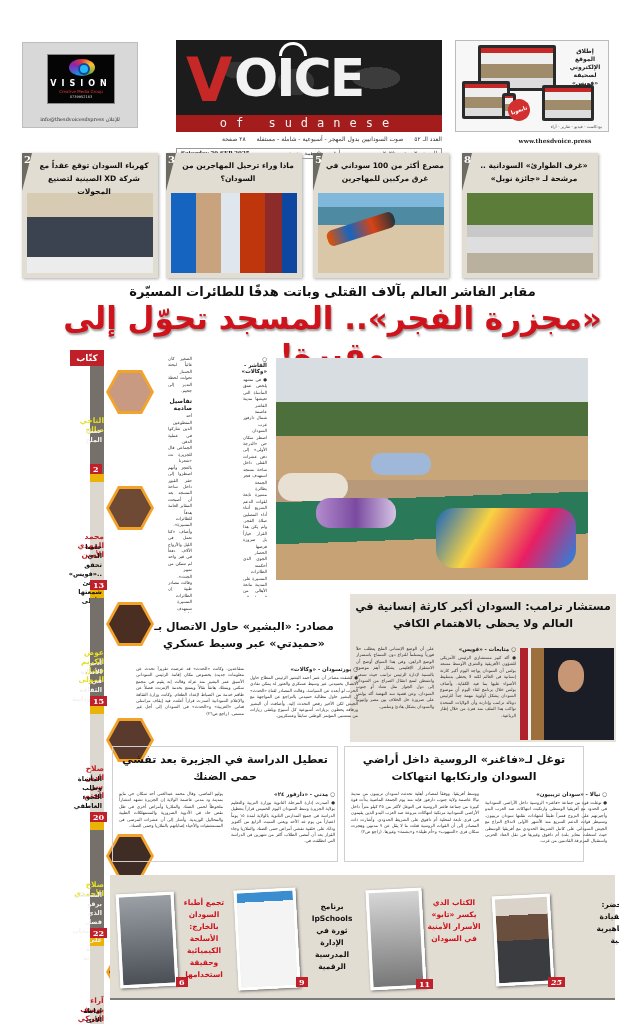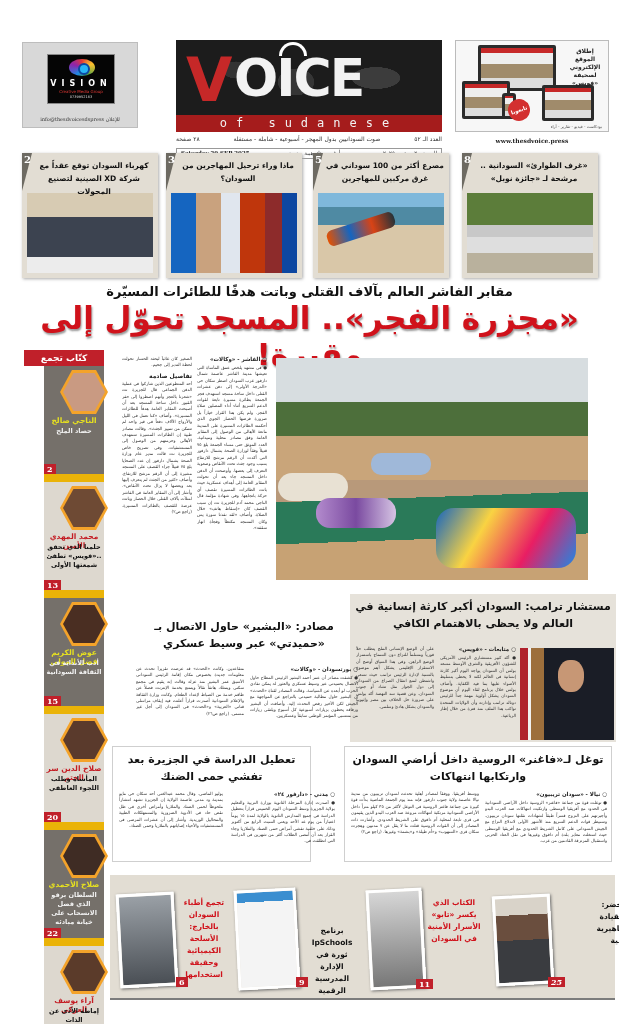--- a/index.html
+++ b/index.html
@@ -1,18 +1,18 @@
 <!DOCTYPE html>
 <html><head>
 <meta charset="utf-8">
 <style>
   * { box-sizing: border-box; margin: 0; padding: 0; }
   html, body { width: 619px; height: 1024px; background: #ffffff; overflow: hidden; }
   body { font-family: "DejaVu Sans", sans-serif; color: #222; position: relative; }
-  .abs { position: absolute; }
+  .abs { position: absolute; padding-left: 46px; }
 
   
   #vision-ad { left: 22px; top: 42px; width: 116px; height: 86px; background: #d8d8d8; border: 1px solid #bdbdbd; }
   #vision-logo { position: absolute; left: 24px; top: 11px; width: 68px; height: 50px; background: #050505; border: 1px solid #888; }
   #vision-eye { position: absolute; left: 21px; top: 4px; width: 26px; height: 17px; border-radius: 50%;
     background: conic-gradient(#e53935, #fbc02d, #43a047, #1e88e5, #8e24aa, #e53935); }
   #vision-eye::after { content: ""; position: absolute; left: 9px; top: 4px; width: 8px; height: 8px; border-radius: 50%; background: #29b6f6; border: 2px solid #0d47a1; }
   #vision-word { position: absolute; left: 0; right: 0; top: 24px; text-align: center; color: #fff; font-weight: bold; font-size: 8px; letter-spacing: 5px; }
   #vision-sub { position: absolute; left: 0; right: 0; top: 34px; text-align: center; color: #e53935; font-size: 4px; }
   #vision-phone { position: absolute; left: 0; right: 0; top: 40px; text-align: center; color: #ddd; font-size: 3.5px; }
@@ -97,45 +97,45 @@
   #trump-col1 { position: absolute; left: 90px; top: 52px; width: 76px; height: 92px; }
   #trump-col2 { position: absolute; left: 6px; top: 52px; width: 78px; height: 92px; }
 
   
   #story-bashir { left: 126px; top: 594px; width: 236px; height: 148px; margin-top: 20px; }
   #story-bashir h2 { position: absolute; left: 0; right: 0; top: 4px; text-align: center; font-size: 11px; line-height: 17px; font-weight: bold; direction: rtl; color: #111; }
   #bashir-col1 { position: absolute; left: 124px; top: 52px; width: 108px; height: 92px; }
   #bashir-col2 { position: absolute; left: 10px; top: 52px; width: 108px; height: 92px; }
 
   
-  #story-jazeera { left: 112px; top: 746px; width: 199px; height: 116px; border: 1px solid #cfcfcf; }
+  #story-jazeera { left: 112px; top: 746px; width: 226px; height: 116px; border: 1px solid #cfcfcf; }
   #story-jazeera h2 { position: absolute; left: 0; right: 0; top: 4px; text-align: center; font-size: 11px; line-height: 17px; font-weight: bold; direction: rtl; color: #111; }
   #jaz-col1 { position: absolute; left: 118px; top: 44px; width: 104px; height: 68px; }
   #jaz-col2 { position: absolute; left: 6px; top: 44px; width: 104px; height: 68px; }
 
-  #story-wagner { left: 344px; top: 746px; width: 268px; height: 116px; border: 1px solid #cfcfcf; }
+  #story-wagner { left: 344px; top: 746px; width: 240px; height: 116px; border: 1px solid #cfcfcf; }
   #story-wagner h2 { position: absolute; left: 0; right: 0; top: 4px; text-align: center; font-size: 11px; line-height: 17px; font-weight: bold; direction: rtl; color: #111; }
   #wag-col1 { position: absolute; left: 140px; top: 44px; width: 122px; height: 68px; }
   #wag-col2 { position: absolute; left: 6px; top: 44px; width: 128px; height: 68px; }
 
   
   #bottom-strip { left: 110px; top: 875px; width: 505px; height: 125px; background: #e2ddd3; border-bottom: 2px solid #7c7c7c; }
   .bt { position: absolute; top: 0; height: 125px; }
   .bt .ph { position: absolute; background: #888; transform: rotate(-3deg); box-shadow: 1px 1px 3px #666; border: 3px solid #fff; }
   .bt .cap { position: absolute; font-size: 7.5px; font-weight: bold; text-align: center; line-height: 12px; direction: rtl; }
   .bt .cap.red { color: #d0121b; } .bt .cap.blk { color: #111; }
   .bt .pg { position: absolute; background: #c0202a; color: #fff; font-size: 8px; font-weight: bold; padding: 0 3px; font-family: "DejaVu Serif", serif; }
   #bt6 { left: 0; width: 120px; }
   #bt6 .ph { left: 8px; top: 18px; width: 58px; height: 94px; background: linear-gradient(#9aa0a6, #4a4f55); }
   #bt6 .cap { left: 70px; top: 22px; width: 48px; }
   #bt6 .pg { left: 66px; top: 102px; }
   #bt9 { left: 122px; width: 128px; }
   #bt9 .ph { left: 4px; top: 14px; width: 62px; height: 100px; background:
       linear-gradient(#3a8ed0 0 10%, #f4f4f4 10%); }
-  #bt9 .cap { left: 72px; top: 26px; width: 56px; margin-top: 24px; }
+  #bt9 .cap { left: 72px; top: 26px; width: 56px; }
   #bt9 .pg { left: 64px; top: 102px; }
   #bt11 { left: 252px; width: 124px; }
   #bt11 .ph { left: 6px; top: 14px; width: 56px; height: 100px; background: linear-gradient(#d6d6d6, #777); filter: grayscale(1); }
   #bt11 .cap { left: 64px; top: 22px; width: 56px; }
   #bt11 .pg { left: 54px; top: 104px; }
   #bt25 { left: 378px; width: 127px; }
   #bt25 .ph { left: 6px; top: 20px; width: 58px; height: 90px; background: linear-gradient(#d9d3c9 0 20%, #6a4e3e 20% 50%, #3a3c40 50%); }
   #bt25 .cap { left: 68px; top: 24px; width: 56px; margin-left: 40px; }
   #bt25 .pg { left: 60px; top: 102px; font-style: italic; }
 </style>

